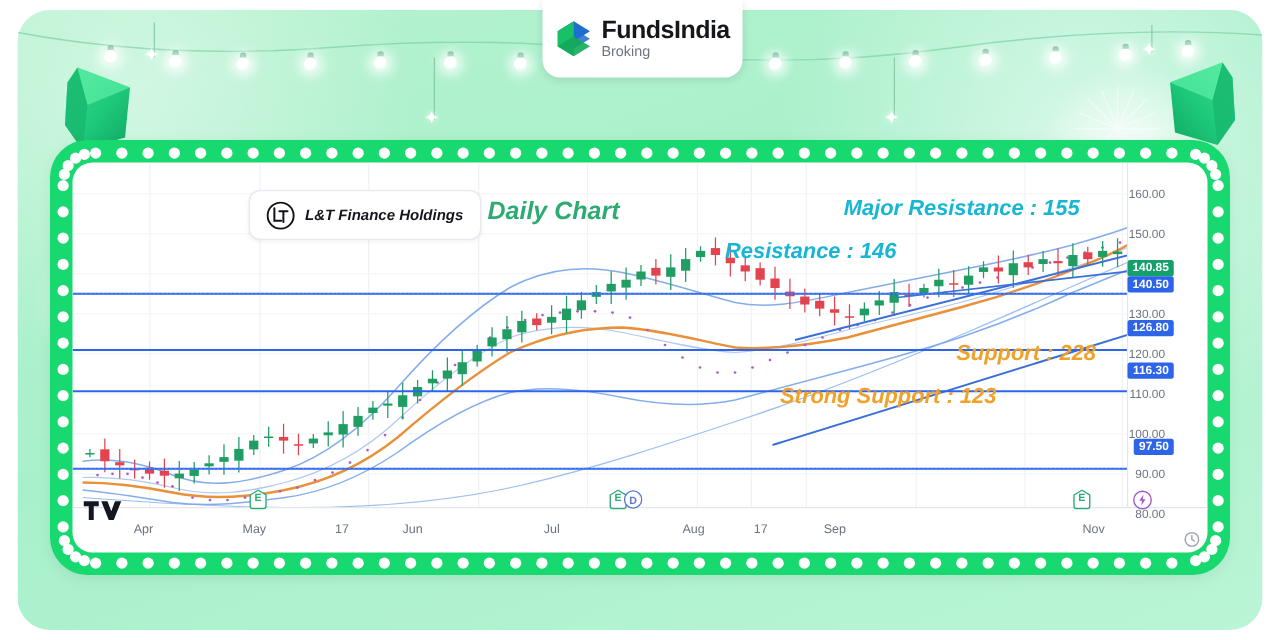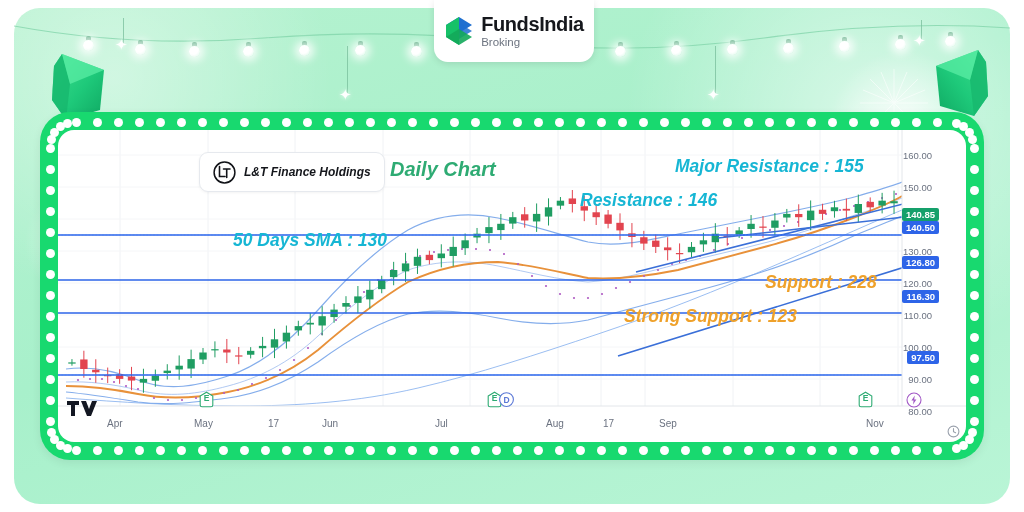--- a/index.html
+++ b/index.html
@@ -653,21 +653,20 @@
         <path d="M6.5 5.5 L6.5 15.5 L12 15.5" fill="none" stroke="#111318" stroke-width="1.6" stroke-linecap="round"></path>
         <path d="M10.5 8 L17 8 M13.7 8 L13.7 16.5" fill="none" stroke="#111318" stroke-width="1.6" stroke-linecap="round"></path>
       </svg>
       <span class="stock-name">L&amp;T Finance Holdings</span>
     </div>
 
     <div class="daily-chart">Daily Chart</div>
 
     <div class="ann cyan" style="left:617px;top:26px;font-size:17.5px;">Major Resistance : 155</div>
     <div class="ann cyan" style="left:522px;top:60px;font-size:17.5px;">Resistance : 146</div>
-    <div class="ann cyan" style="left:175px;top:100px;font-size:17.5px;">50 Days SMA : 130</div>
     <div class="ann gold" style="left:707px;top:142px;font-size:17.5px;">Support : 228</div>
     <div class="ann gold" style="left:566px;top:176px;font-size:17.5px;">Strong Support : 123</div>
 
     <div class="axis-right">
       <div class="ptick" style="top:20px;">160.00</div>
       <div class="ptick" style="top:52px;">150.00</div>
       <div class="ptick" style="top:116px;">130.00</div>
       <div class="ptick" style="top:148px;">120.00</div>
       <div class="ptick" style="top:180px;">110.00</div>
       <div class="ptick" style="top:212px;">100.00</div>

